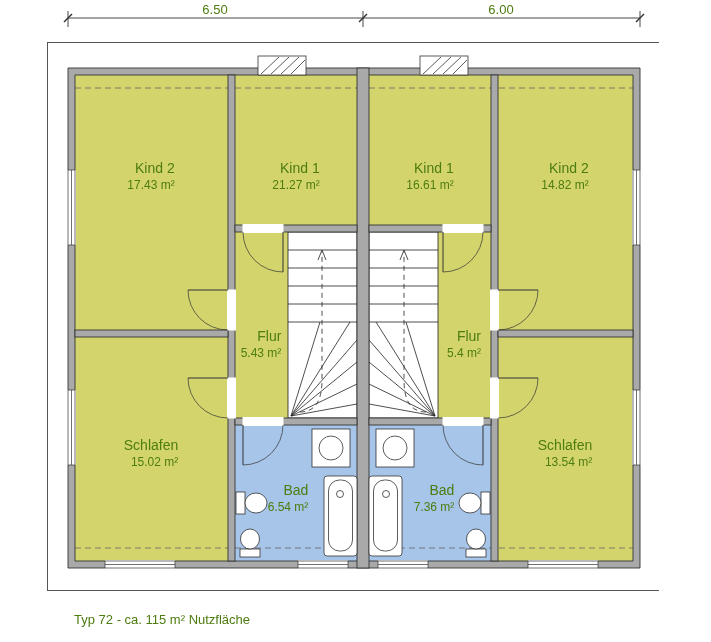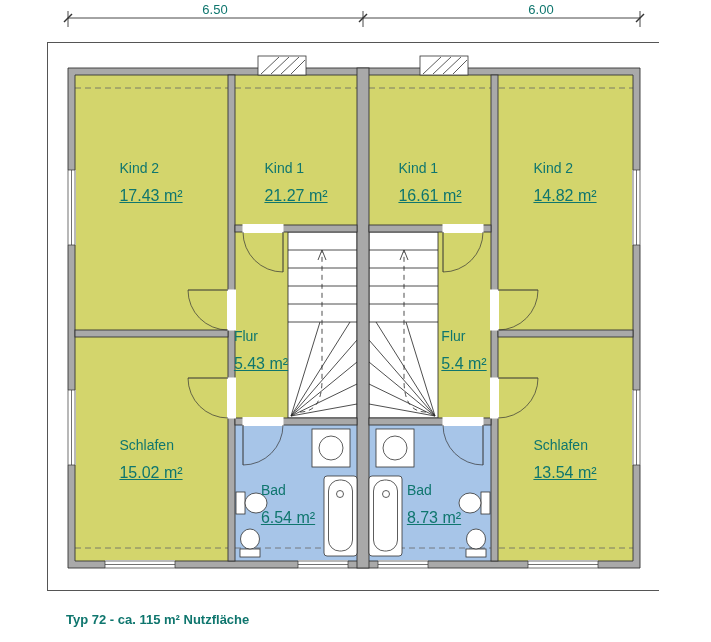--- a/index.html
+++ b/index.html
@@ -1,23 +1,23 @@
 <!DOCTYPE html>
 <html><head>
 <meta charset="utf-8">
 <style>
   html,body{margin:0;padding:0;background:#fff;}
   #canvas{
     position:relative;width:659px;height:642px;background:#fff;overflow:hidden;
-    font-family:"Liberation Sans", sans-serif;color:#0f766e;
+    font-family:"Liberation Sans", sans-serif;color:#4d7c0f;
   }
   #plan-svg{position:absolute;left:0;top:0;}
-  .room-label{position:absolute;transform:translateX(-50%);text-align:left;line-height:1.15;white-space:nowrap;}
+  .room-label{position:absolute;transform:translateX(-50%);text-align:right;line-height:1.15;white-space:nowrap;}
   .room-name{font-size:14px;display:block;}
-  .room-area{font-size:16px;display:block;margin-top:11px;text-decoration:underline;}
+  .room-area{font-size:12px;display:block;margin-top:3px;}
   .dim-label{position:absolute;font-size:13px;transform:translateX(-50%);white-space:nowrap;}
   .dim-label-vert{position:absolute;left:662px;top:311px;width:50px;text-align:center;font-size:13px;transform:rotate(-90deg);white-space:nowrap;}
   .caption{position:absolute;top:612px;font-size:13px;white-space:nowrap;}
 </style>
 </head>
 <body>
 
 <div id="canvas">
 
   <svg id="plan-svg" width="711" height="642" viewBox="0 0 711 642">
@@ -228,21 +228,21 @@
       <line x1="636" y1="22" x2="644" y2="14" stroke-width="1.4"></line>
       <line x1="684" y1="68" x2="684" y2="568"></line>
       <line x1="677" y1="68" x2="692" y2="68"></line>
       <line x1="677" y1="568" x2="692" y2="568"></line>
       <line x1="680" y1="72" x2="688" y2="64" stroke-width="1.4"></line>
       <line x1="680" y1="572" x2="688" y2="564" stroke-width="1.4"></line>
     </g>
   </svg>
 
   <div class="dim-label" style="left:215px;top:2px;">6.50</div>
-  <div class="dim-label" style="left:501px;top:2px;margin-left:40px;">6.00</div>
+  <div class="dim-label" style="left:501px;top:2px;">6.00</div>
   <div class="dim-label-vert">11.00</div>
 
   <div class="room-label" style="left:151px;top:160px;">
     <span class="room-name">Kind 2</span>
     <span class="room-area">17.43 m²</span>
   </div>
   <div class="room-label" style="left:296px;top:160px;">
     <span class="room-name">Kind 1</span>
     <span class="room-area">21.27 m²</span>
   </div>
@@ -270,18 +270,18 @@
   <div class="room-label" style="left:464px;top:328px;">
     <span class="room-name">Flur</span>
     <span class="room-area">5.4 m²</span>
   </div>
   <div class="room-label" style="left:565px;top:437px;">
     <span class="room-name">Schlafen</span>
     <span class="room-area">13.54 m²</span>
   </div>
   <div class="room-label" style="left:434px;top:482px;">
     <span class="room-name">Bad</span>
-    <span class="room-area">8.73 m²</span>
-  </div>
-
-  <div class="caption" style="left:66px;font-weight:bold;">Typ 72 - ca. 115 m² Nutzfläche</div>
+    <span class="room-area">7.36 m²</span>
+  </div>
+
+  <div class="caption" style="left:74px;">Typ 72 - ca. 115 m² Nutzfläche</div>
 
 </div>
 
 </body></html>

